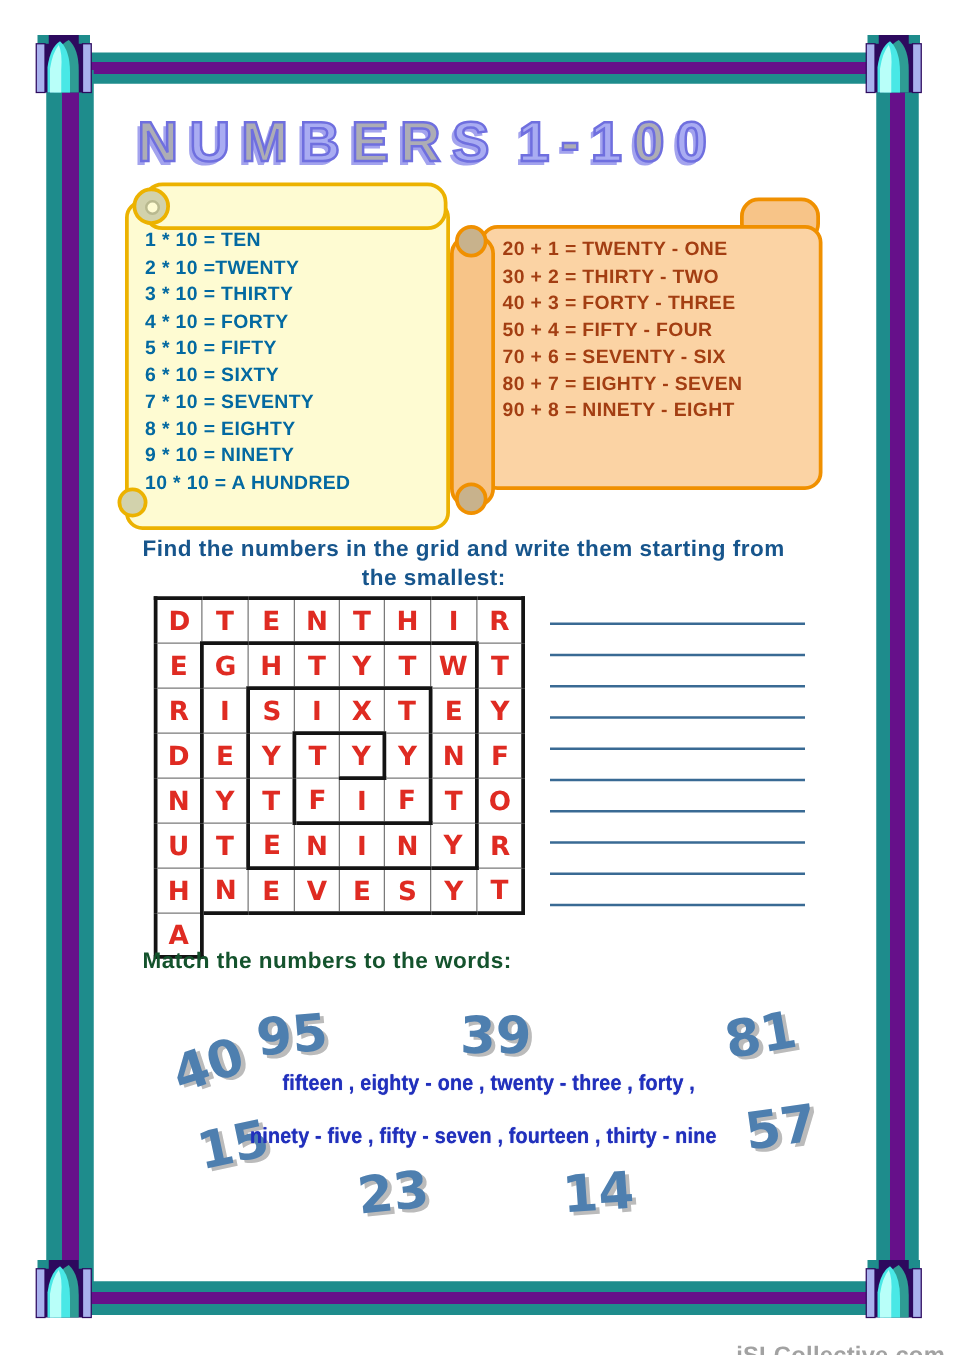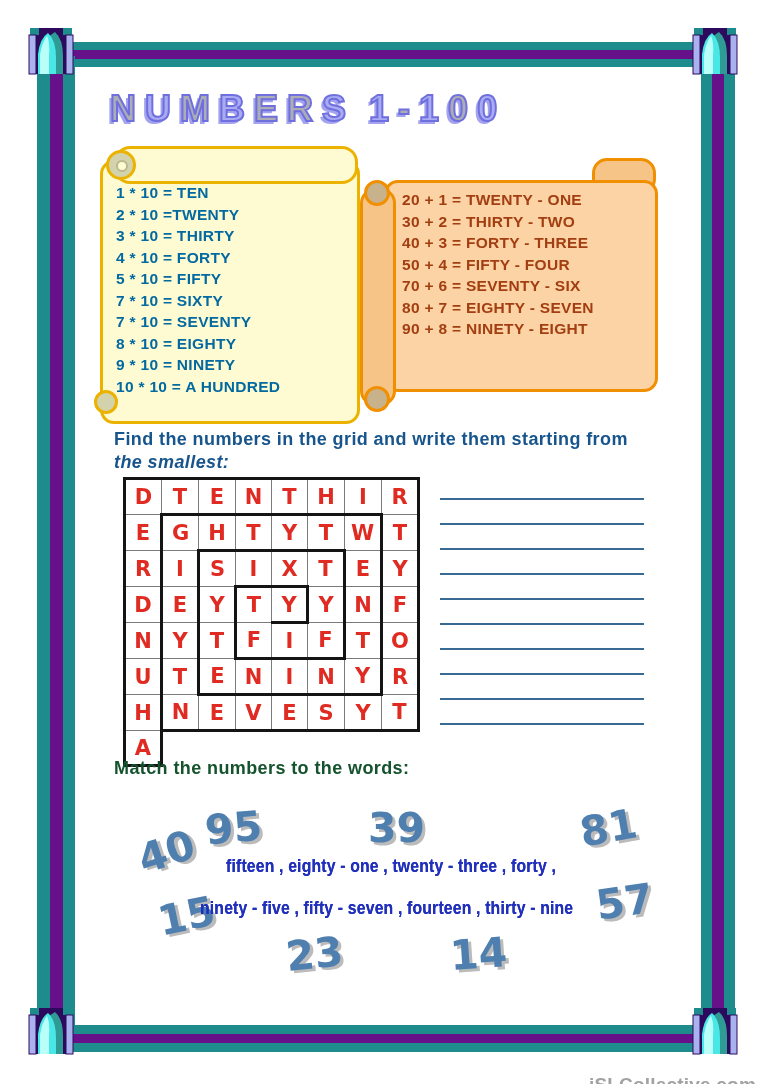--- a/index.html
+++ b/index.html
@@ -15,21 +15,21 @@
   .band-left  {left:37px;top:56px;width:38px;height:970px;
                background:linear-gradient(to right,#1E8C8C 0 13px,#66108A 13px 26px,#1E8C8C 26px 38px);}
   .band-right {left:701px;top:56px;width:34px;height:970px;
                background:linear-gradient(to right,#1E8C8C 0 11px,#66108A 11px 23px,#1E8C8C 23px 34px);}
   .corner{position:absolute;width:46px;height:50px;z-index:3;}
   .corner-tl{left:28px;top:26px;}   .corner-tr{left:692px;top:26px;}
   .corner-bl{left:28px;top:1006px;} .corner-br{left:692px;top:1006px;}
 
   
   .title{position:absolute;left:110px;top:88px;white-space:nowrap;
-         font-weight:bold;font-size:36px;letter-spacing:9px;
+         font-weight:bold;font-size:45px;letter-spacing:9px;
          -webkit-text-stroke:2px #6F6FDF;
          text-shadow:-3px 3px 0 #A3A3EE;}
   .tl{display:inline-block;}
   .tl.gray{color:#ADADB5;}
   .tl.peri{color:#A9ACF2;}
   .tsp{display:inline-block;width:14px;}
 
   
   .scroll-yellow{position:absolute;left:98px;top:142px;width:264px;height:282px;}
   .sy-body{position:absolute;left:2px;top:18px;width:254px;height:258px;
@@ -57,21 +57,21 @@
            background:#C8B28C;border:3px solid #F09000;}
   .so-lines{position:absolute;left:42px;top:17px;}
 
   .sline{font-weight:bold;font-size:15.5px;line-height:21.5px;letter-spacing:.3px;white-space:nowrap;}
   .sy-lines .sline{color:#0369a1;}
   .so-lines .sline{color:#A33E12;}
 
   
   .find-task{position:absolute;left:114px;top:428px;width:524px;
              color:#17558C;font-weight:bold;font-size:18px;line-height:23px;letter-spacing:.4px;}
-  .find-line2{text-align:left;padding-right:58px;font-style:italic;}
+  .find-line2{text-align:center;padding-right:58px;}
 
   
   .ws-grid{position:absolute;left:123px;top:477px;border-collapse:collapse;}
   .ws-grid td{width:34px;height:33px;padding:0;text-align:center;vertical-align:middle;
               border:1px solid #7a7a7a;background:#fff;
               font-family:"DejaVu Sans",sans-serif;font-weight:bold;font-size:21px;color:#DF2B22;}
   .ws-grid td.bt{border-top:3px solid #141414;}
   .ws-grid td.bb{border-bottom:3px solid #141414;}
   .ws-grid td.bl{border-left:3px solid #141414;}
   .ws-grid td.br{border-right:3px solid #141414;}
@@ -161,21 +161,21 @@
     <div class="sy-body"></div>
     <div class="sy-roll"></div>
     <div class="sy-curl"></div>
     <div class="sy-curl-b"></div>
     <div class="sy-lines">
         <div class="sline">1 * 10 = TEN</div>
         <div class="sline">2 * 10 =TWENTY</div>
         <div class="sline">3 * 10 = THIRTY</div>
         <div class="sline">4 * 10 = FORTY</div>
         <div class="sline">5 * 10 = FIFTY</div>
-        <div class="sline">7 * 10 = SIXTY</div>
+        <div class="sline">6 * 10 = SIXTY</div>
         <div class="sline">7 * 10 = SEVENTY</div>
         <div class="sline">8 * 10 = EIGHTY</div>
         <div class="sline">9 * 10 = NINETY</div>
         <div class="sline">10 * 10 = A HUNDRED</div>
       </div>
   </div>
 
   <div class="scroll-orange">
     <div class="so-fold"></div>
     <div class="so-body"></div>

